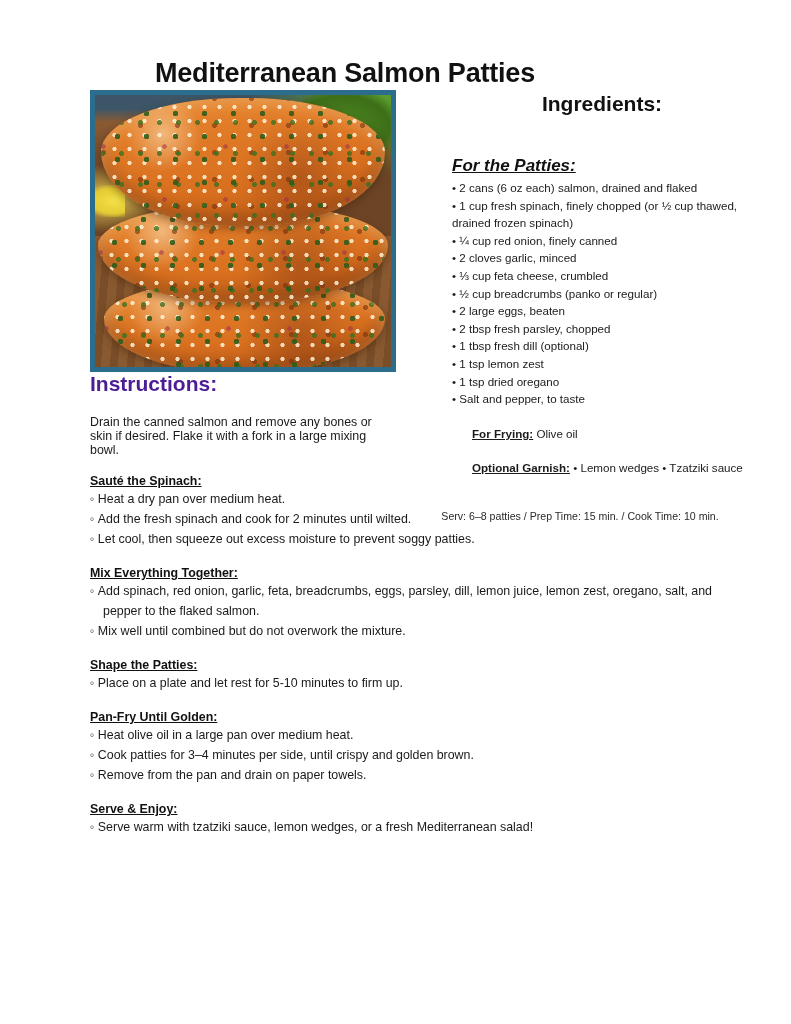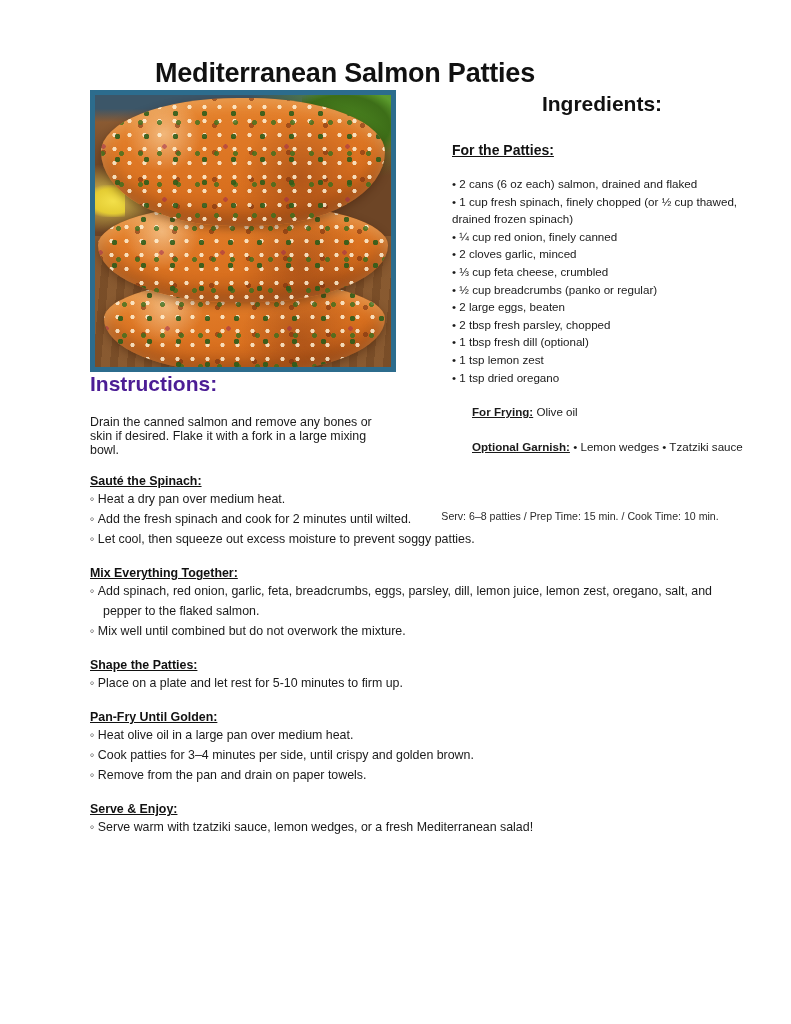--- a/index.html
+++ b/index.html
@@ -120,28 +120,29 @@
     position: absolute;
     left: 452px;
     top: 92px;
     width: 300px;
   }
   .ing-heading {
     font-size: 21px;
     font-weight: bold;
     color: #111111;
     text-align: center;
-    margin: 0 0 26px 0;
+    margin: 0 0 40px 0;
   }
   .sub-head {
-    font-size: 14px;
+    font-size: 17px;
     font-weight: bold;
     text-decoration: underline;
     color: #111111;
-    margin: 0 0 17px 0;
+    margin: 0 0 3px 0;
+    font-style: italic;
   }
   .ing-list {
     list-style: none;
     margin: 0;
     padding: 0;
   }
   .ing-list li {
     font-size: 11.6px;
     line-height: 17.6px;
     color: #1a1a1a;
@@ -245,20 +246,21 @@
         <li>1 cup fresh spinach, finely chopped (or ½ cup thawed, drained frozen spinach)</li>
         <li>¼ cup red onion, finely canned</li>
         <li>2 cloves garlic, minced</li>
         <li>⅓ cup feta cheese, crumbled</li>
         <li>½ cup breadcrumbs (panko or regular)</li>
         <li>2 large eggs, beaten</li>
         <li>2 tbsp fresh parsley, chopped</li>
         <li>1 tbsp fresh dill (optional)</li>
         <li>1 tsp lemon zest</li>
         <li>1 tsp dried oregano</li>
+        <li>Salt and pepper, to taste</li>
       </ul>
 
     <div class="ing-block">
       <span class="lbl">For Frying:</span>
       <span>Olive oil</span>
     </div>
 
     <div class="ing-block">
       <span class="lbl">Optional Garnish:</span>
       <span>• Lemon wedges • Tzatziki sauce</span>

